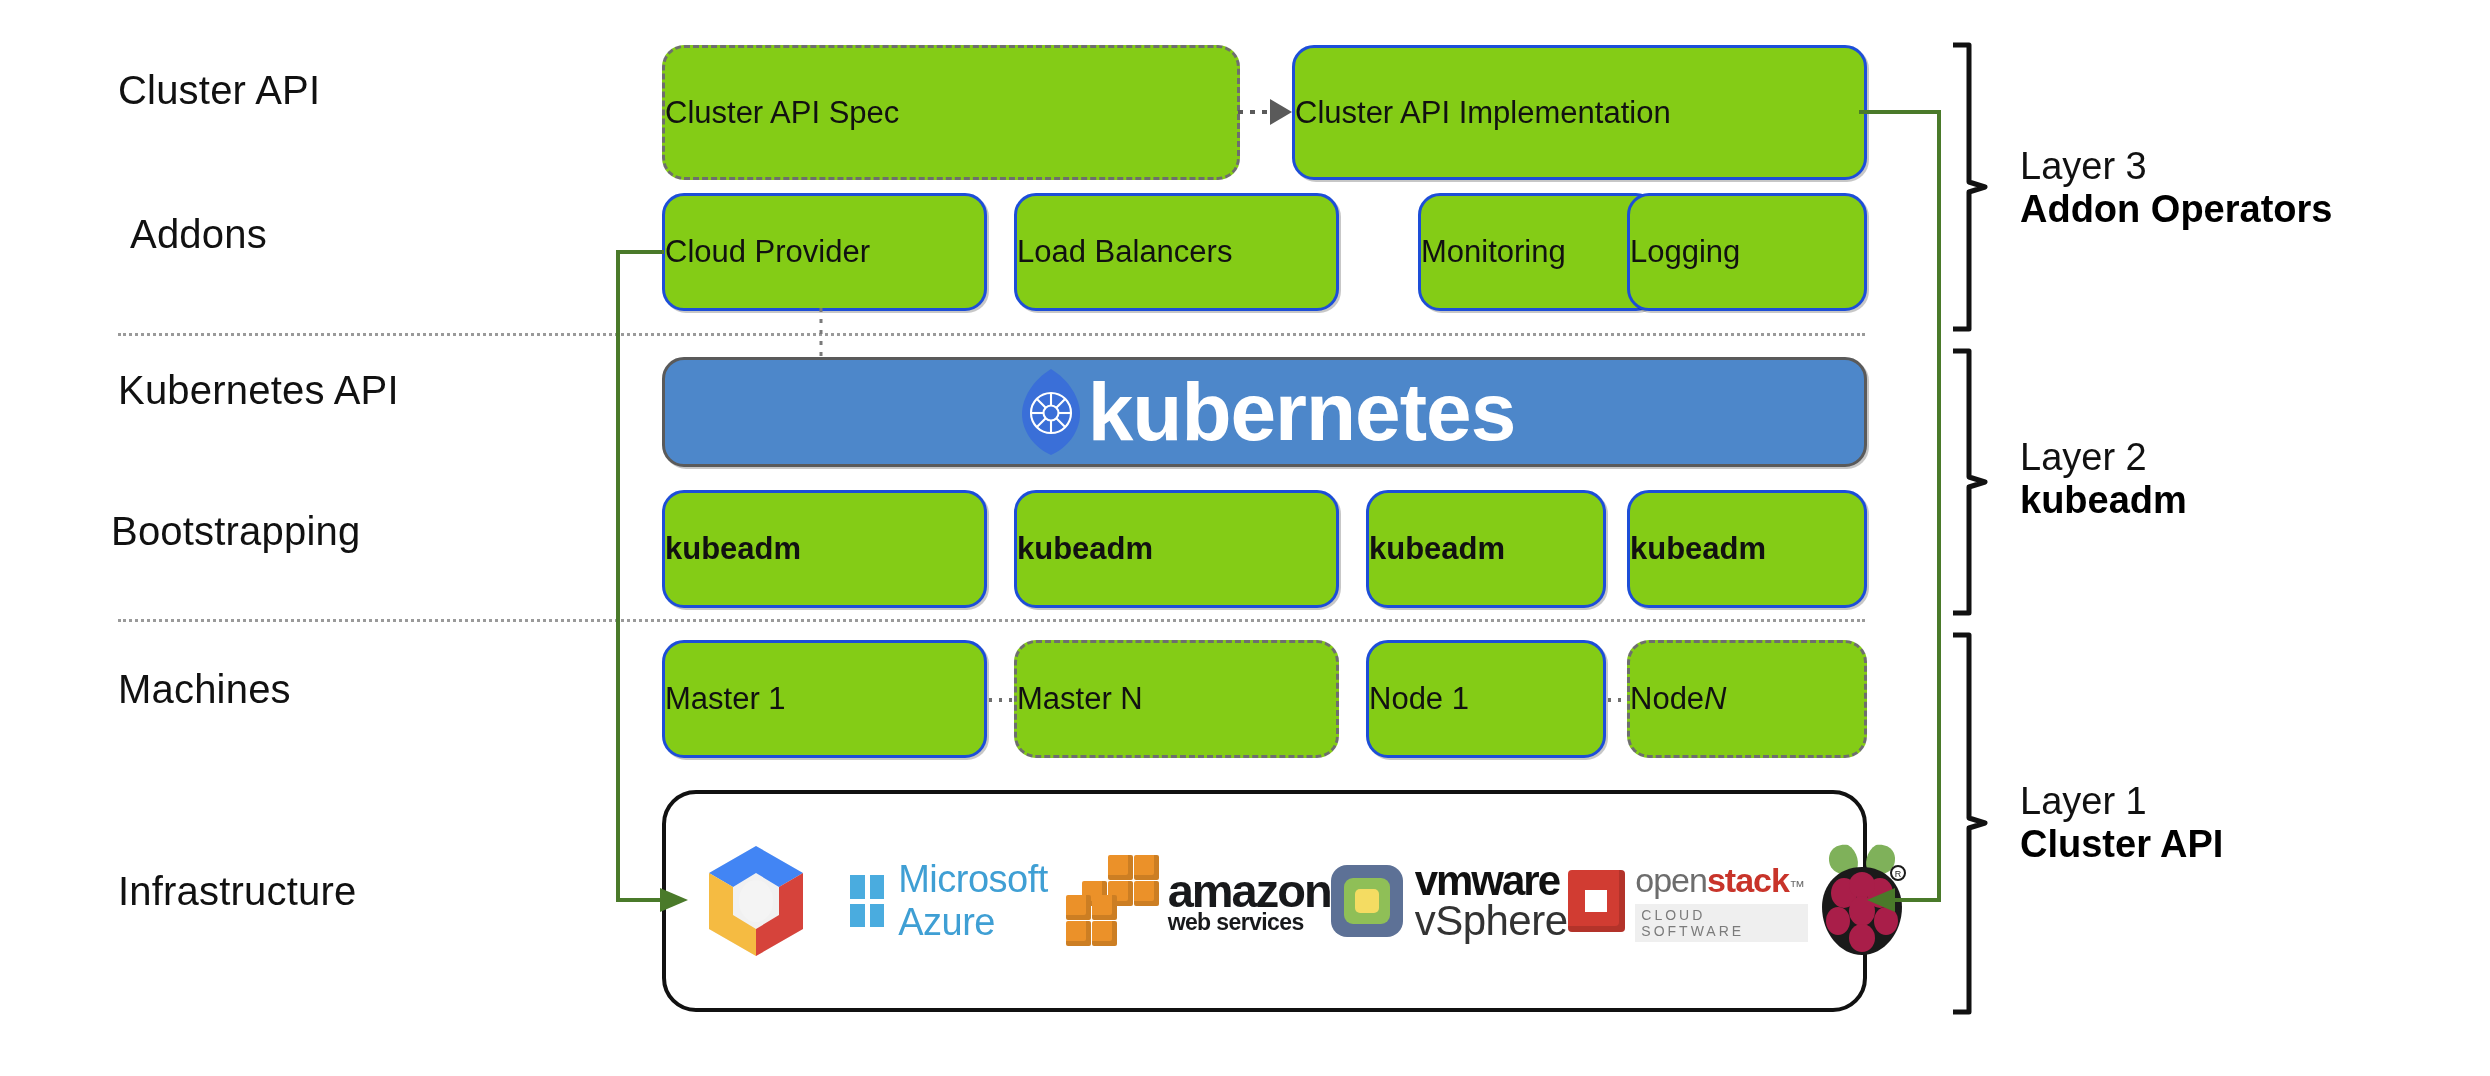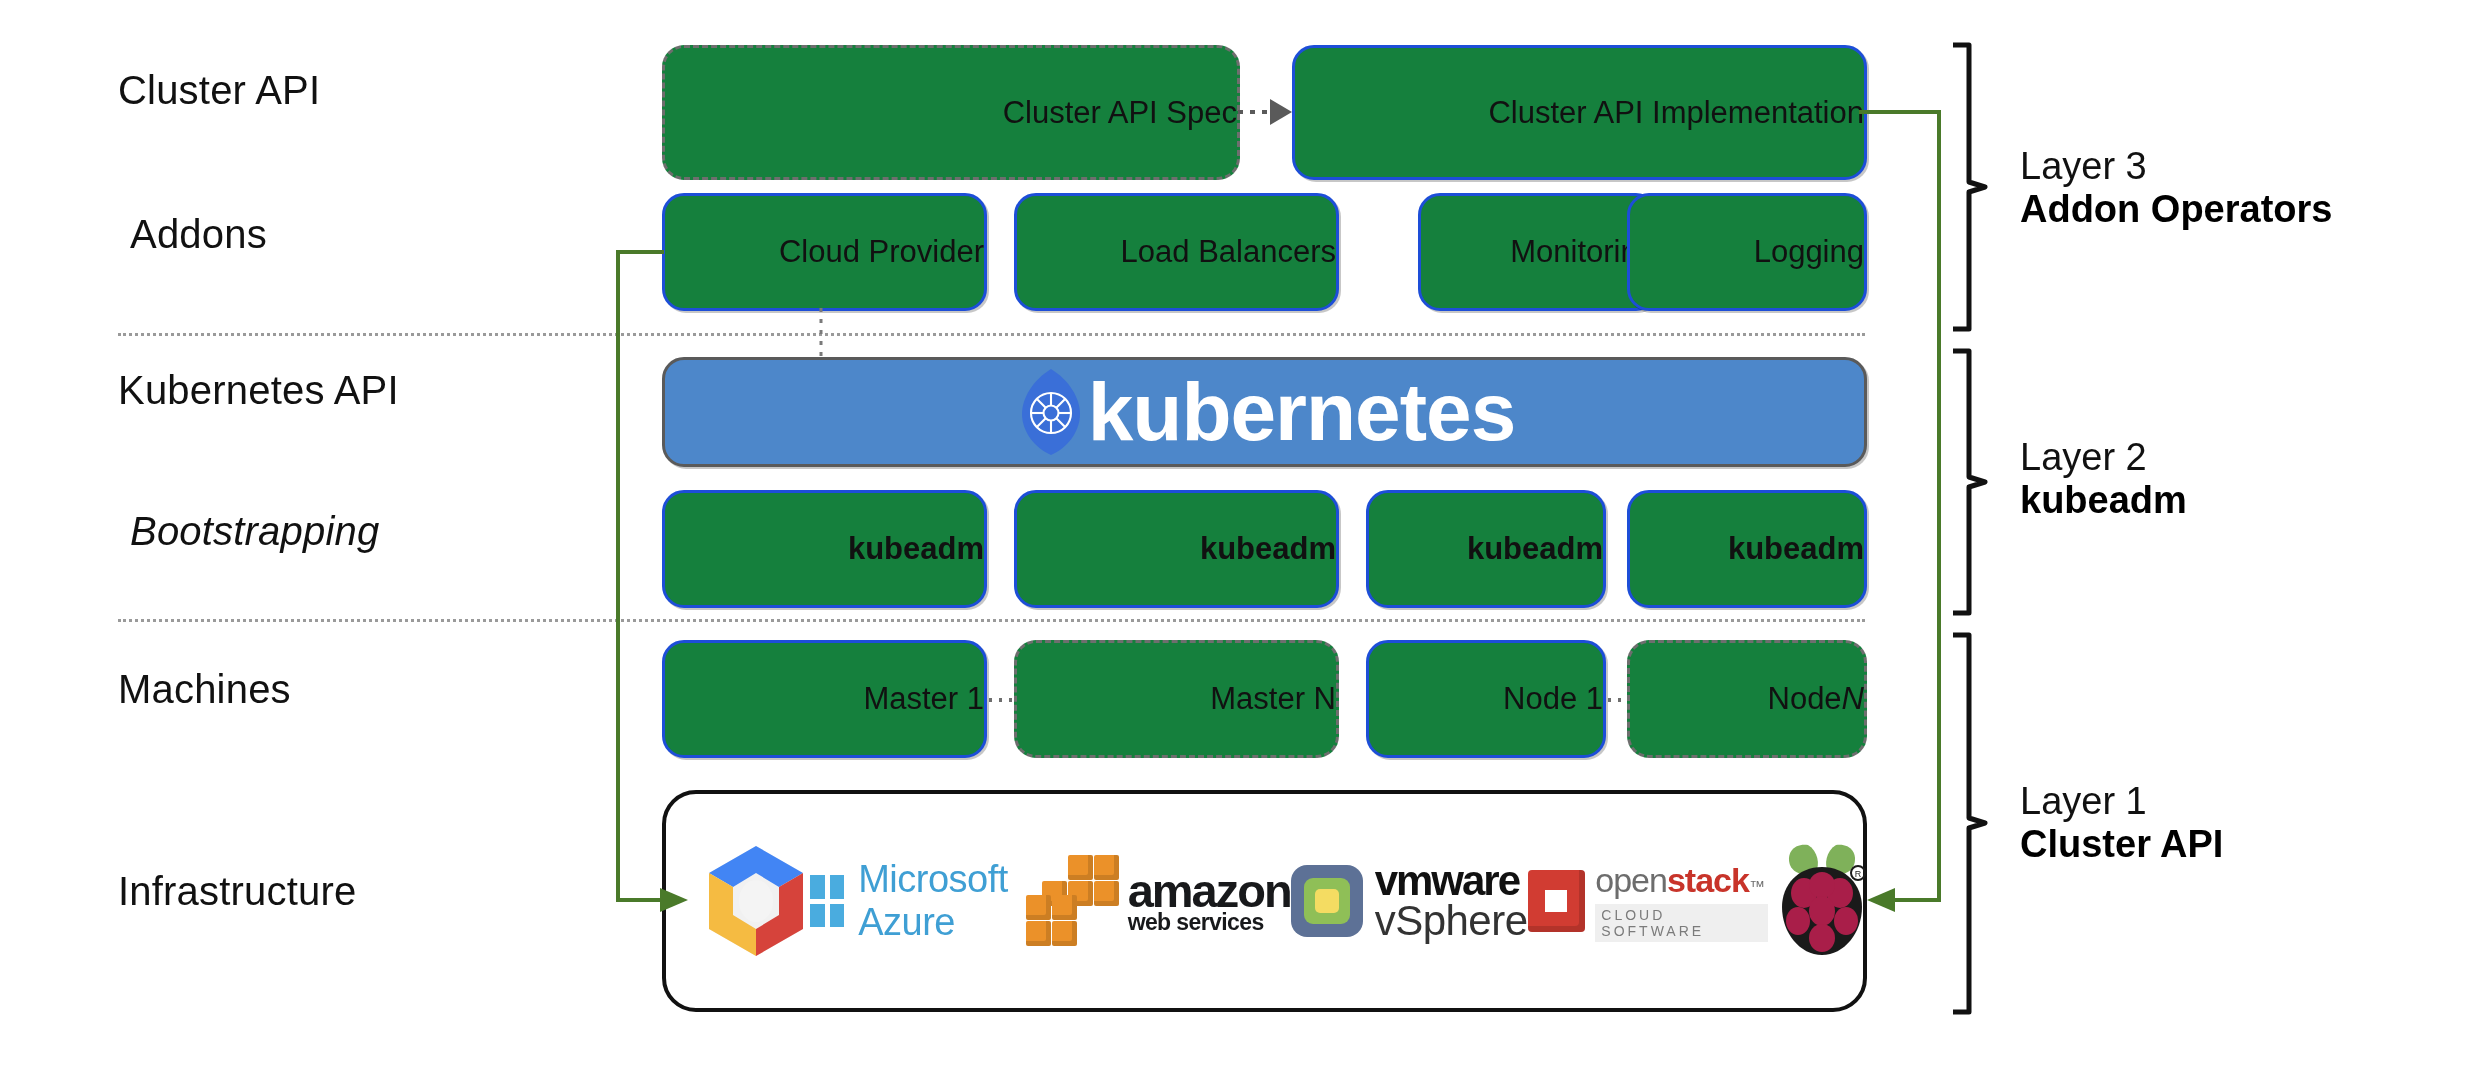--- a/index.html
+++ b/index.html
@@ -34,26 +34,26 @@
     left: 118px;
     right: 625px;
     height: 0;
     border-top: 3px dotted #9a9a9a;
   }
 
   
   .node {
     position: absolute;
     box-sizing: border-box;
-    background: #15803d;
+    background: #84cc16;
     border: 3px solid #1d4ed8;
     border-radius: 22px;
     display: flex;
     align-items: center;
-    justify-content: flex-end;
+    justify-content: flex-start;
     font-size: 31px;
     color: #111111;
     text-align: center;
     box-shadow: 2px 2px 0 rgba(0,0,0,0.22);
   }
   .node.dashed {
     border-style: dashed;
     border-color: #6e6e6e;
     box-shadow: none;
   }
@@ -94,21 +94,21 @@
     padding: 0 36px;
   }
   .logo-slot {
     display: flex;
     align-items: center;
     justify-content: center;
     height: 130px;
   }
 
   
-  .azure { display: flex; align-items: center; gap: 14px; }
+  .azure { display: flex; align-items: center; gap: 14px; margin-left: 40px; }
   .azure-grid {
     width: 52px; height: 52px;
     display: grid;
     grid-template-columns: 1fr 1fr;
     grid-template-rows: 1fr 1fr;
     gap: 5px;
   }
   .azure-grid i { background: #4aacdf; display: block; }
   .azure-text { font-size: 38px; color: #3f9fd4; letter-spacing: -0.5px; }
 
@@ -179,21 +179,21 @@
   .conn { position: absolute; overflow: visible; }
 </style>
 </head>
 <body>
 
 <div id="stage">
 
   <div class="row-label" style="left:118px; top:68px;">Cluster API</div>
   <div class="row-label" style="left:130px; top:212px;">Addons</div>
   <div class="row-label" style="left:118px; top:368px;">Kubernetes API</div>
-  <div class="row-label" style="left:130px; top:509px;font-style:italic;">Bootstrapping</div>
+  <div class="row-label" style="left:111px; top:509px;">Bootstrapping</div>
   <div class="row-label" style="left:118px; top:667px;">Machines</div>
   <div class="row-label" style="left:118px; top:869px;">Infrastructure</div>
 
   <div class="hsep" style="top:333px;"></div>
   <div class="hsep" style="top:619px;"></div>
 
   <div class="node dashed" style="left:662px; top:45px; width:578px; height:135px;">
     <span>Cluster API Spec</span>
   </div>
 

